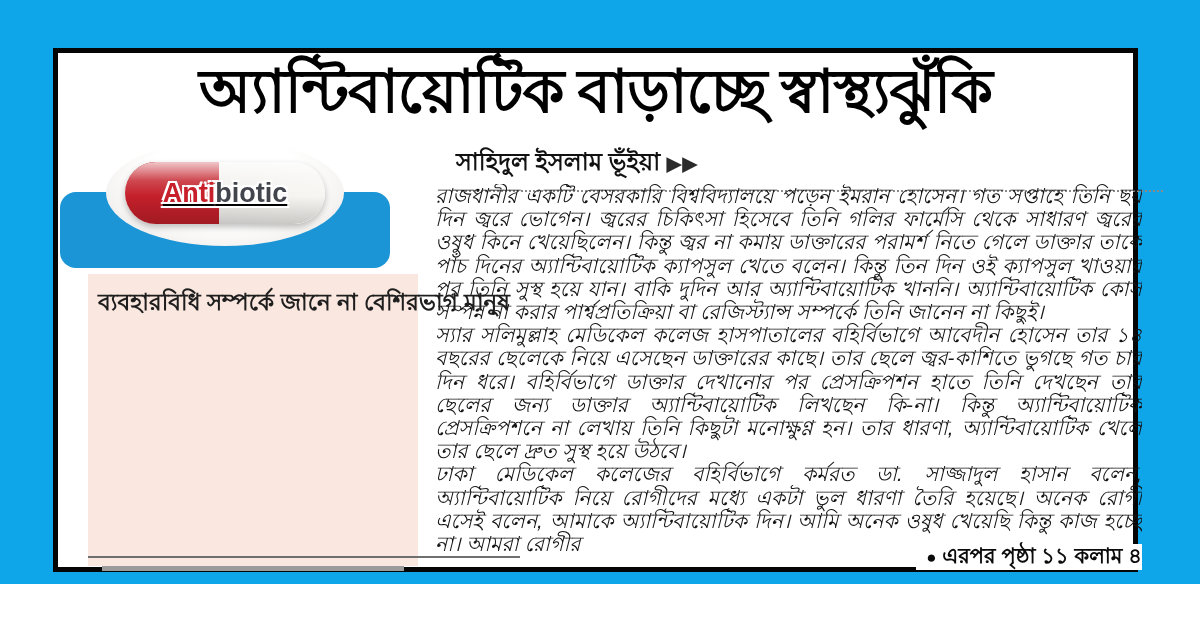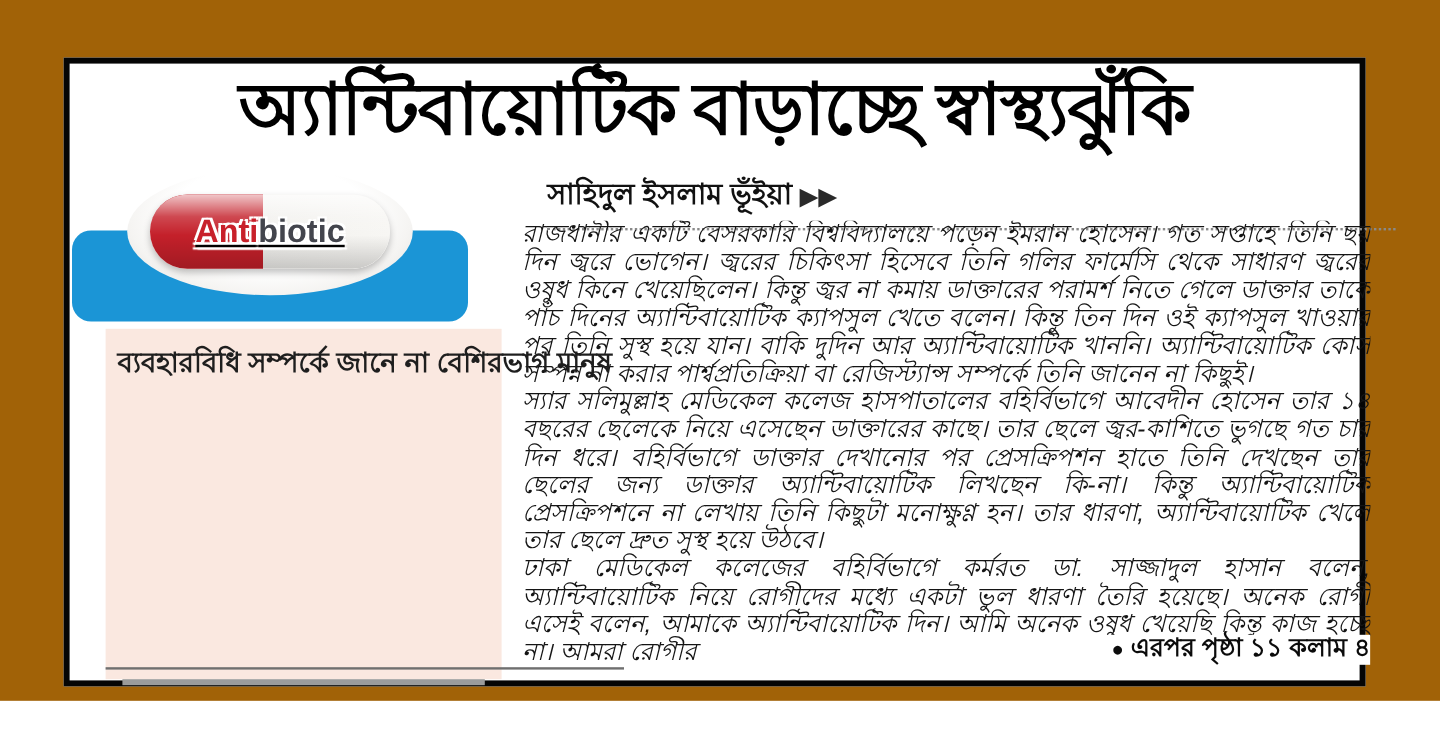--- a/index.html
+++ b/index.html
@@ -1,19 +1,19 @@
 <!DOCTYPE html>
 <html><head>
 <meta charset="utf-8">
 <style>
   * { margin:0; padding:0; box-sizing:border-box; }
   html,body { width:1200px; height:630px; background:#ffffff; overflow:hidden; }
   body { font-family:"Liberation Sans", sans-serif; }
 
-  .page { position:relative; width:1200px; height:584px; background:#a16207; }
+  .page { position:relative; width:1200px; height:584px; background:#0ea5e9; }
 
   .frame {
     position:absolute; left:53px; top:48px; width:1085px; height:524px;
     border:5px solid #050505; background:#ffffff;
   }
 
   .headline {
     position:absolute; left:0; top:-4px; width:100%; text-align:center;
     font-family:"Liberation Serif", serif; font-weight:bold;
     font-size:60px; line-height:86px; color:#000; letter-spacing:-1px;
@@ -71,21 +71,21 @@
   .byline .arrows { font-size:19px; color:#2a2a2a; letter-spacing:1px; }
 
   .article {
     position:absolute; left:377px; top:131px; width:707px; height:386px;
     overflow:hidden; text-align:justify;
     font-size:20.5px; line-height:23.2px; color:#141414;
   }
   .article p { margin:0;font-style:italic; }
 
   .jump {
-    position:absolute; right:0; bottom:16px; background:#ffffff;
+    position:absolute; right:0; bottom:0; background:#ffffff;
     font-weight:bold; font-size:21px; color:#0b0b0b; padding-left:10px;
     line-height:24px;
   }
   .jump .bullet { font-size:17px; }
 </style>
 </head>
 <body>
 
 <div class="page">
   <div class="frame">

